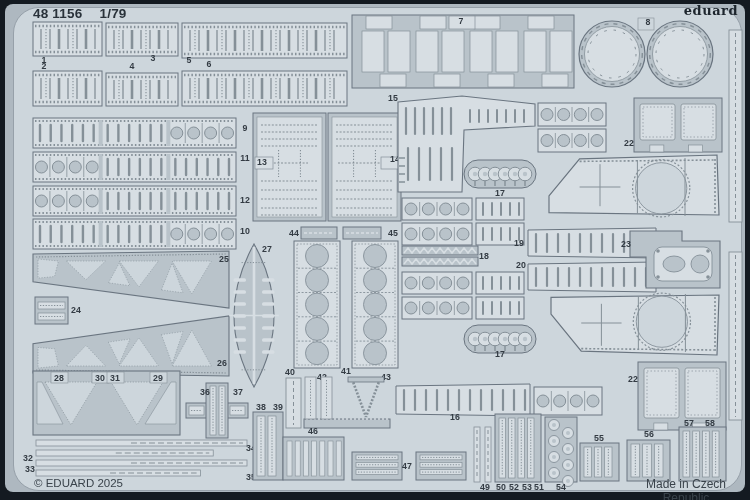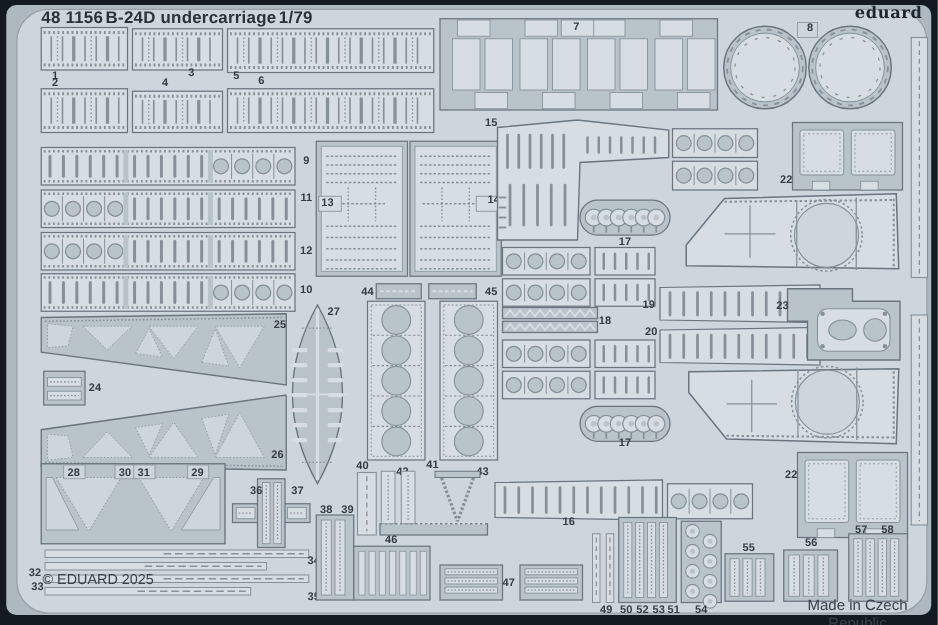--- a/index.html
+++ b/index.html
@@ -4,25 +4,25 @@
 <style>
   html,body{margin:0;padding:0;background:#444;}
   .stage{position:relative;width:750px;height:500px;overflow:hidden;
          font-family:"Liberation Sans",sans-serif;background:#141a21;}
   .margin-band{position:absolute;left:5px;top:4px;width:740px;height:488px;
          border-radius:8px;background:#aeb8c0;}
   .plate{position:absolute;left:13px;top:7px;width:729px;height:484px;
          box-sizing:border-box;border-radius:26px;background:#cdd6dc;
          border:1px solid #96a0a9;}
   svg.fret{position:absolute;left:0;top:0;z-index:4;}
-  .title-row{position:absolute;left:33px;top:6px;z-index:6;display:flex;gap:2px;
+  .title-row{position:absolute;left:33px;top:6px;z-index:6;display:flex;gap:17px;
          font-size:13.5px;font-weight:bold;color:#29323a;letter-spacing:.2px;white-space:nowrap;}
   .brand{position:absolute;right:12px;top:3px;z-index:6;font-family:"DejaVu Serif",serif;
          font-weight:bold;font-size:13px;color:#1d252d;letter-spacing:.5px;}
-  .copyright{position:absolute;left:34px;top:458px;z-index:6;font-size:11.5px;color:#3a434b;}
+  .copyright{position:absolute;left:34px;top:477px;z-index:6;font-size:11.5px;color:#3a434b;}
   .made-in{position:absolute;left:622px;top:477px;z-index:6;font-size:12px;color:#3a434b;text-align:center;}
 </style>
 </head>
 <body>
 
 <div class="stage">
   <div class="margin-band"></div>
   <div class="plate"></div>
 
   <svg class="fret" id="fret-svg" width="750" height="500" viewBox="0 0 750 500">
@@ -872,19 +872,18 @@
         <line x1="6.5" y1="3" x2="6.5" y2="189" stroke="#859098" stroke-width="1" stroke-dasharray="4,3"></line>
       </g>
       <g transform="translate(729,252)">
         <rect x="0" y="0" width="13" height="168" fill="#d7dee3" stroke="#859098" stroke-width="0.9"></rect>
         <line x1="6.5" y1="3" x2="6.5" y2="165" stroke="#859098" stroke-width="1" stroke-dasharray="4,3"></line>
       </g>
     </svg>
 
   <div class="title-row">
     <span>48 1156</span>
-    <span>B-24D undercarriage</span>
     <span>1/79</span>
   </div>
   <div class="brand">eduard</div>
   <div class="copyright">© EDUARD 2025</div>
   <div class="made-in">Made in Czech Republic</div>
 </div>
 
 </body></html>

